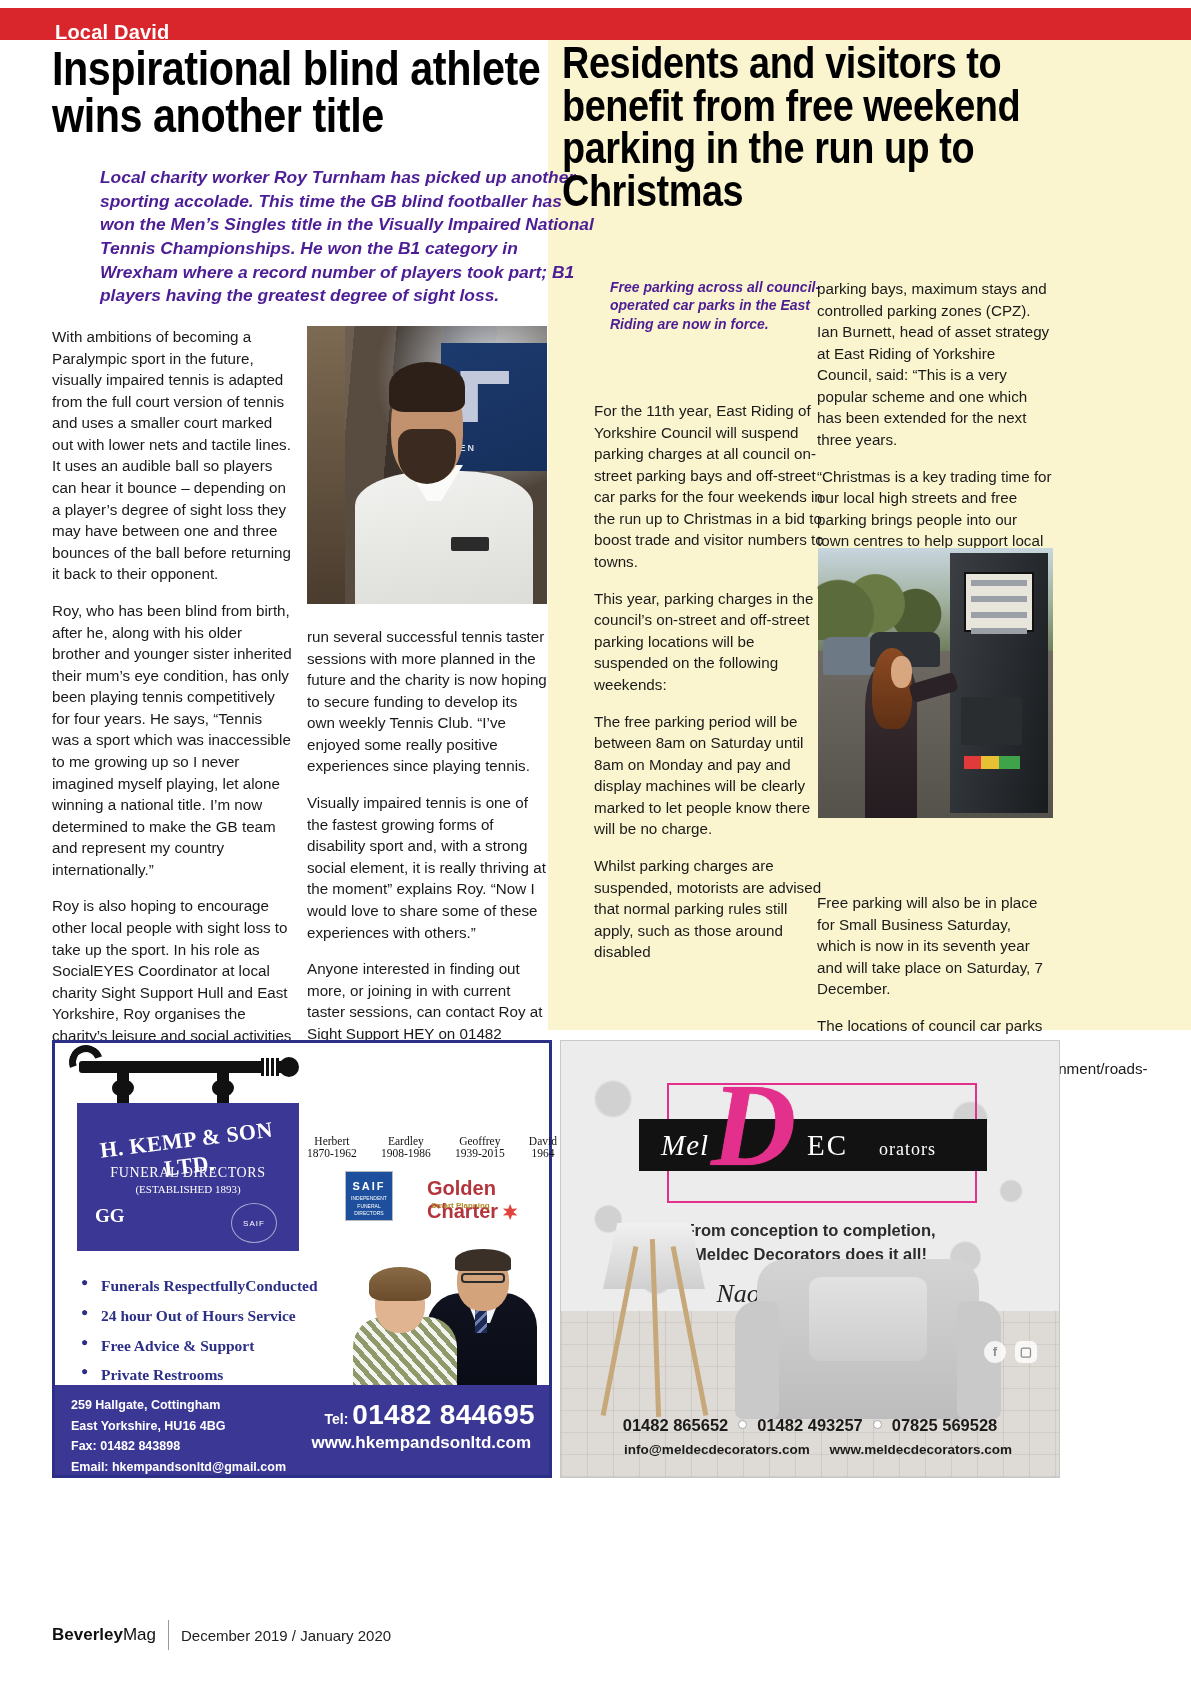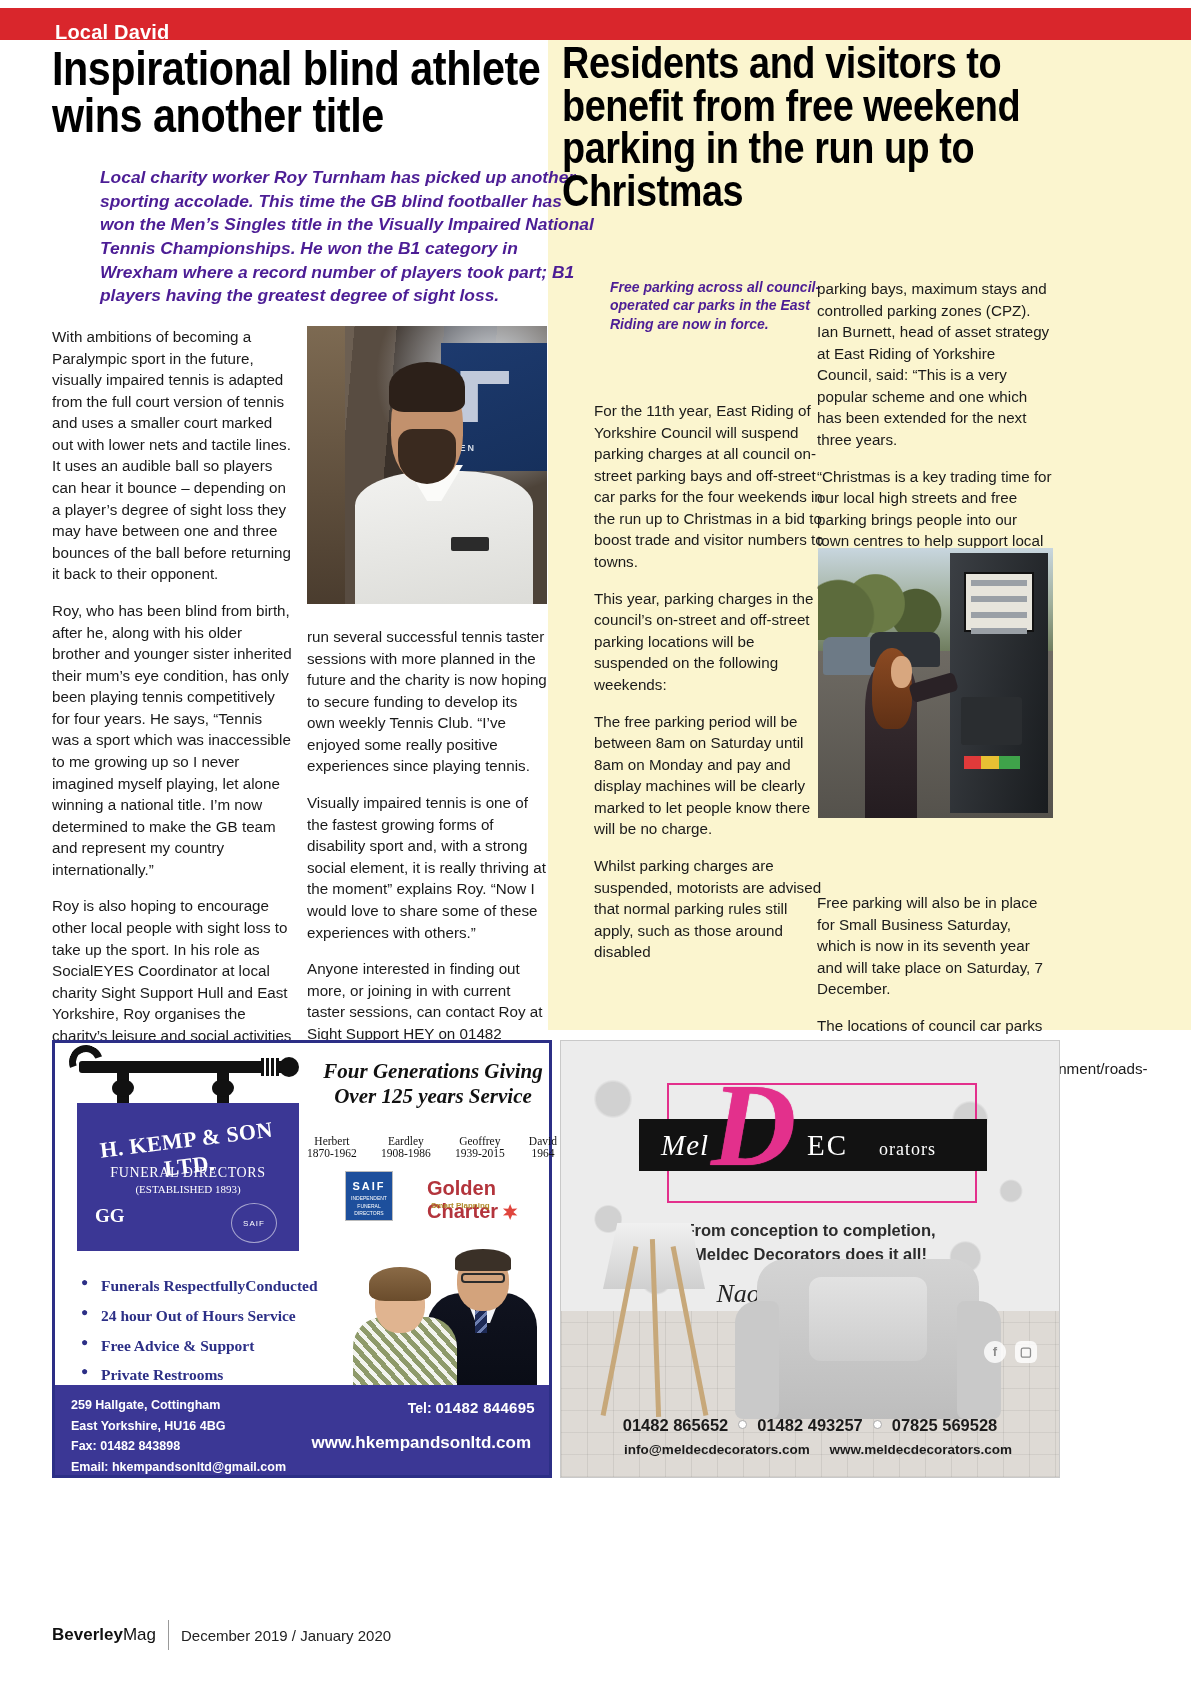--- a/index.html
+++ b/index.html
@@ -266,21 +266,21 @@
     border-radius:30px 30px 0 0; }
   .p-wo-head { position:absolute; left:28px; bottom:96px; width:50px; height:56px;
     background:#e0b490; border-radius:46%; }
   .p-wo-hair { position:absolute; left:22px; bottom:128px; width:62px; height:34px;
     background:linear-gradient(180deg,#8a6a46,#6a4c2c); border-radius:50% 50% 26% 26%; }
   .kemp-footer {
     position:absolute; left:0; right:0; bottom:0; height:90px; background:#3b3795; color:#fff;
   }
   .kemp-addr { position:absolute; left:16px; top:10px; font-size:12.5px; line-height:1.65; font-weight:bold; }
   .kemp-tel { position:absolute; right:14px; top:14px; font-size:14px; font-weight:bold; }
-  .kemp-tel b { font-size:15px; letter-spacing:.3px; }
+  .kemp-tel b { font-size:28px; letter-spacing:.3px; }
   .kemp-web { position:absolute; right:18px; top:48px; font-size:17px; font-weight:bold; }
 
   #ad-meldec {
     left:560px; top:1040px; width:500px; height:438px;
     border:1px solid #c9c9c9; overflow:hidden;
     background:linear-gradient(180deg,#e9e9e9 0 60%, #dcdcdc 60% 100%);
   }
   .meldec-wall { position:absolute; inset:0;
     background:linear-gradient(180deg,#ececec 0 62%, #d9d9d9 62% 100%); }
   .meldec-floor { position:absolute; left:0; bottom:0; width:100%; height:38%;
@@ -447,24 +447,20 @@
       <div class="kemp-hanger h2"></div>
 
       <div class="kemp-plate">
         <div class="nm">H. KEMP &amp; SON LTD.</div>
         <div class="fd">FUNERAL DIRECTORS</div>
         <div class="est">(ESTABLISHED 1893)</div>
         <div class="ngc">GG</div>
         <div class="saif2">SAIF</div>
       </div>
 
-      <div class="kemp-gen">
-        <div>Four Generations Giving</div>
-        <div>Over 125 years Service</div>
-      </div>
 
       <div class="kemp-names">
         <div>
           <span>Herbert</span>
           <span>1870-1962</span>
         </div>
         <div>
           <span>Eardley</span>
           <span>1908-1986</span>
         </div>

